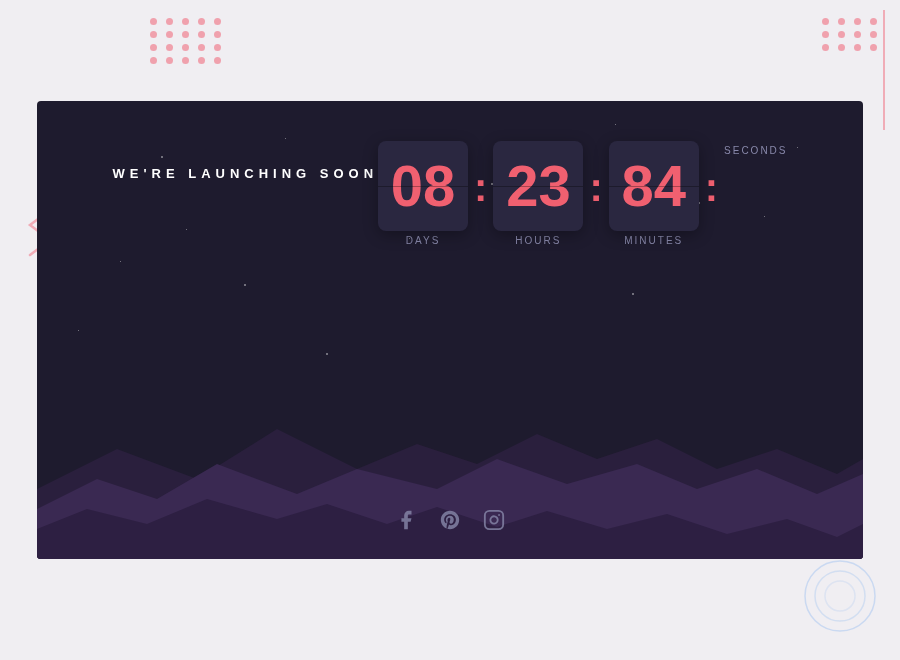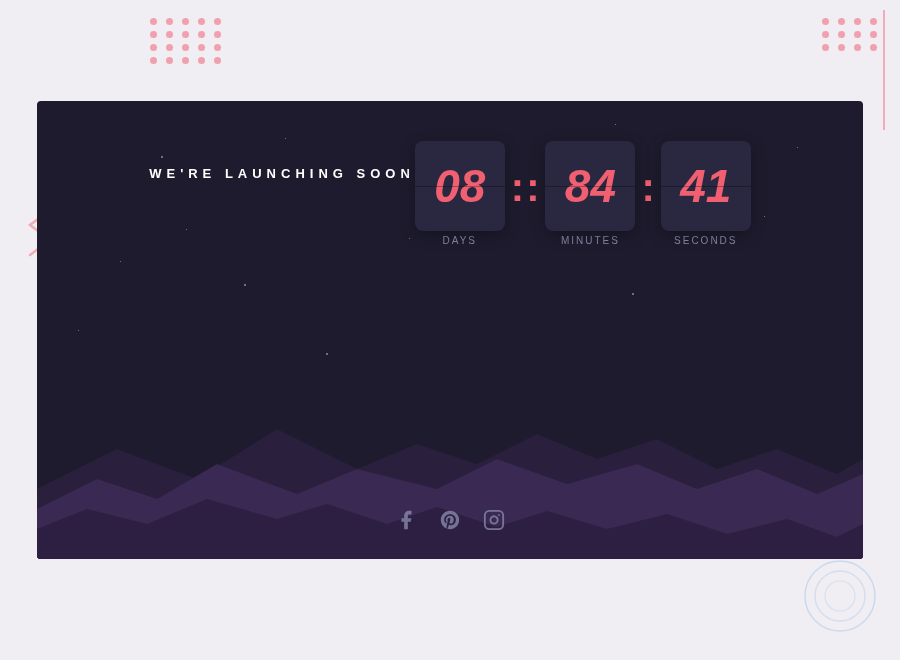--- a/index.html
+++ b/index.html
@@ -148,25 +148,24 @@
       content: '';
       position: absolute;
       left: 0;
       right: 0;
       top: 50%;
       height: 1px;
       background: rgba(0,0,0,0.3);
     }
 
     .countdown-number {
-      font-size: 46px;
+      font-size: 58px;
       font-weight: 700;
       color: #f06070;
       line-height: 1;
-      font-style: italic;
     }
 
     .countdown-colon {
       font-size: 40px;
       font-weight: 700;
       color: #f06070;
       margin-top: 24px;
       margin-left: -4px;
       margin-right: -4px;
     }
@@ -290,36 +289,39 @@
 
       <div class="countdown-item">
         <div class="countdown-box">
           <span class="countdown-number">08</span>
         </div>
         <span class="countdown-label">DAYS</span>
       </div>
 
       <div class="countdown-colon">:</div>
 
+      <div class="countdown-item">
+        <div class="countdown-box">
+          <span class="countdown-number">23</span>
+        </div>
+        <span class="countdown-label">HOURS</span>
+      </div>
 
       <div class="countdown-colon">:</div>
 
       <div class="countdown-item">
         <div class="countdown-box">
           <span class="countdown-number">84</span>
         </div>
         <span class="countdown-label">MINUTES</span>
       </div>
 
       <div class="countdown-colon">:</div>
 
       <div class="countdown-item">
-        <div class="countdown-box">
-          <span class="countdown-number">41</span>
-        </div>
         <span class="countdown-label">SECONDS</span>
       </div>
     </div>
   </div>
 
   <div class="mountains">
     <svg class="mountain-svg" viewBox="0 0 826 160" preserveAspectRatio="none" xmlns="http://www.w3.org/2000/svg">
 
       <polygon points="0,160 0,90 80,50 160,80 240,30 320,70 380,45 440,65 500,35 560,60 620,40 680,70 740,50 800,75 826,60 826,160" fill="#2a1f3d"></polygon>
 

